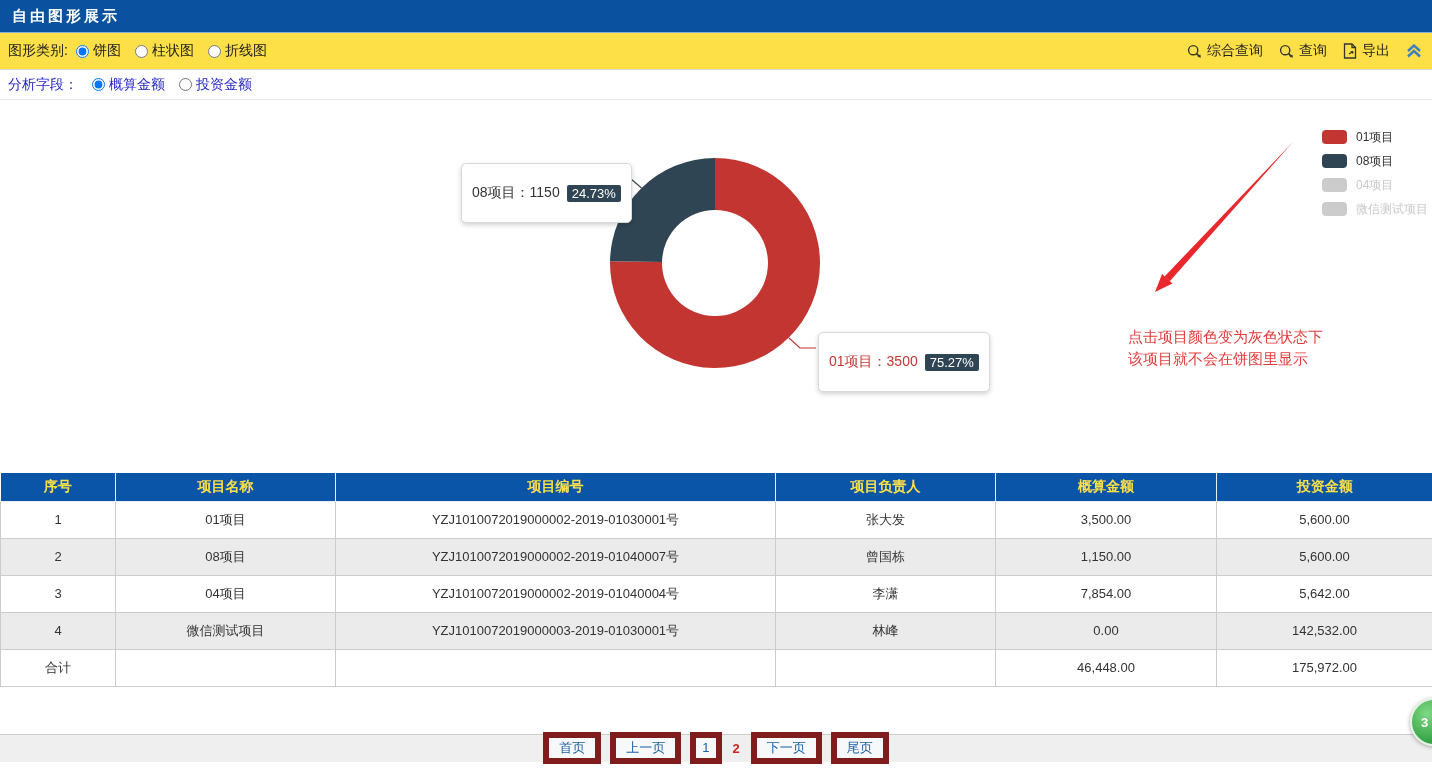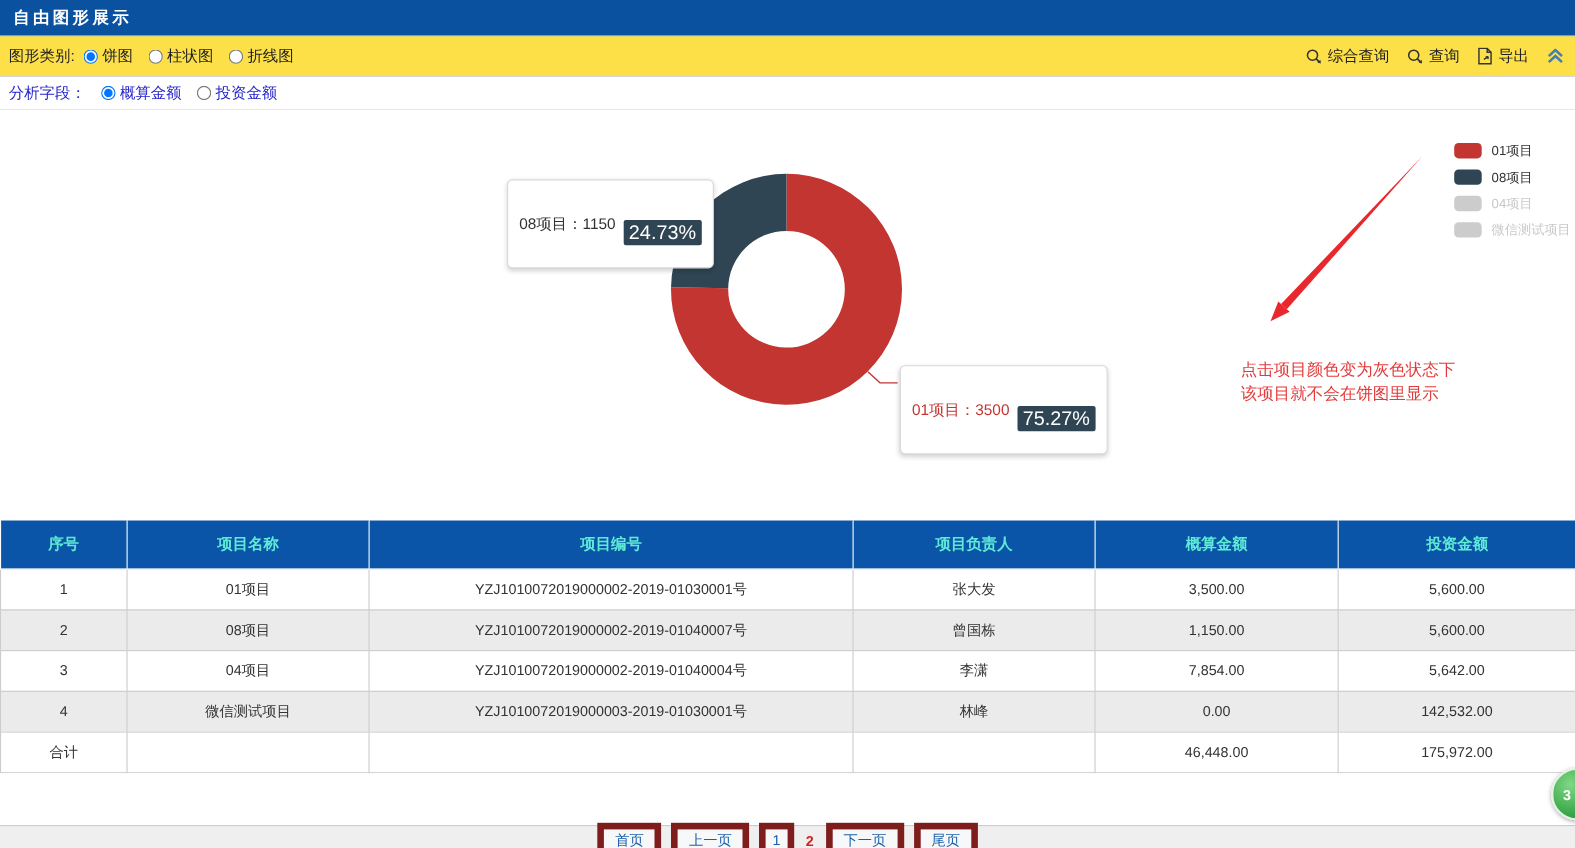--- a/index.html
+++ b/index.html
@@ -30,36 +30,36 @@
   .analysis .radio-item { color:#2525cb; }
 
   
   .chart-area { position:relative; height:373px; background:#fff; }
   .donut-svg { position:absolute; left:605px; top:53px; }
   .overlay-svg { position:absolute; left:0; top:0; pointer-events:none; }
 
   .pie-label { position:absolute; background:#fff; border:1px solid #d9d9d9; border-radius:5px;
     box-shadow:0 2px 5px rgba(0,0,0,.18); display:flex; align-items:center;
     padding:20px 10px; font-size:14px; white-space:nowrap; }
-  .pie-label .badge { color:#fff; font-size:18px; padding:1px 5px; border-radius:2px; margin-left:7px;margin-top:16px; }
+  .pie-label .badge { color:#fff; font-size:13px; padding:1px 5px; border-radius:2px; margin-left:7px; }
   .pie-label.lbl-08 { left:461px; top:63px; color:#333; }
   .pie-label.lbl-01 { left:818px; top:232px; }
 
   .legend { position:absolute; left:1322px; top:25px; }
   .legend-item { display:flex; align-items:center; height:24px; cursor:pointer; }
   .legend-swatch { width:25px; height:14px; border-radius:4px; }
   .legend-label { margin-left:9px; font-size:12px; color:#333; }
   .legend-item.disabled .legend-label { color:#c9c9c9; }
 
   .annotation { position:absolute; left:1128px; top:226px; font-size:15px; line-height:22px; }
 
   
   table.data { width:1432px; border-collapse:collapse; table-layout:fixed; }
-  table.data th { background:#0a55a8; color:#5eead4; font-size:14px; font-weight:bold;
-    height:44px; border:1px solid #e8eef6; border-top:none; }
+  table.data th { background:#0a55a8; color:#fde047; font-size:14px; font-weight:bold;
+    height:28px; border:1px solid #e8eef6; border-top:none; }
   table.data th:first-child { border-left:none; } table.data th:last-child { border-right:none; }
   table.data td { height:37px; text-align:center; font-size:13px; color:#333;
     border:1px solid #ccc; background:#fff; }
   table.data tr.alt td { background:#ebebeb; }
 
   
   .gap-strip { height:47px; background:#fff; }
   .pager { height:28px; background:#efefef; border-top:1px solid #ccc;
     display:flex; align-items:center; justify-content:center; gap:9px; }
   .pg-btn { border:6px solid #7f1d1d; background:#f6f8fa; color:#1c5fa8; font-size:13px;

